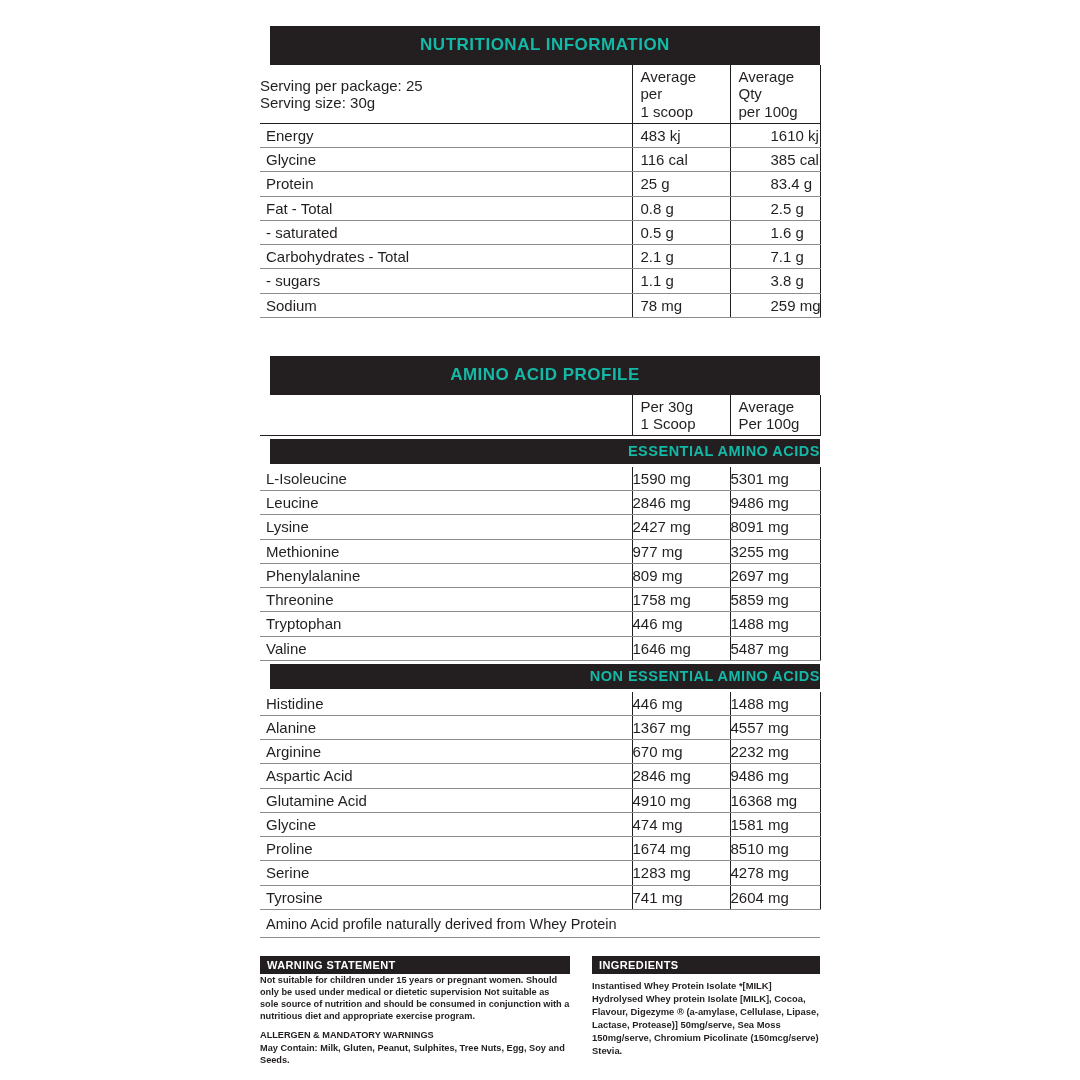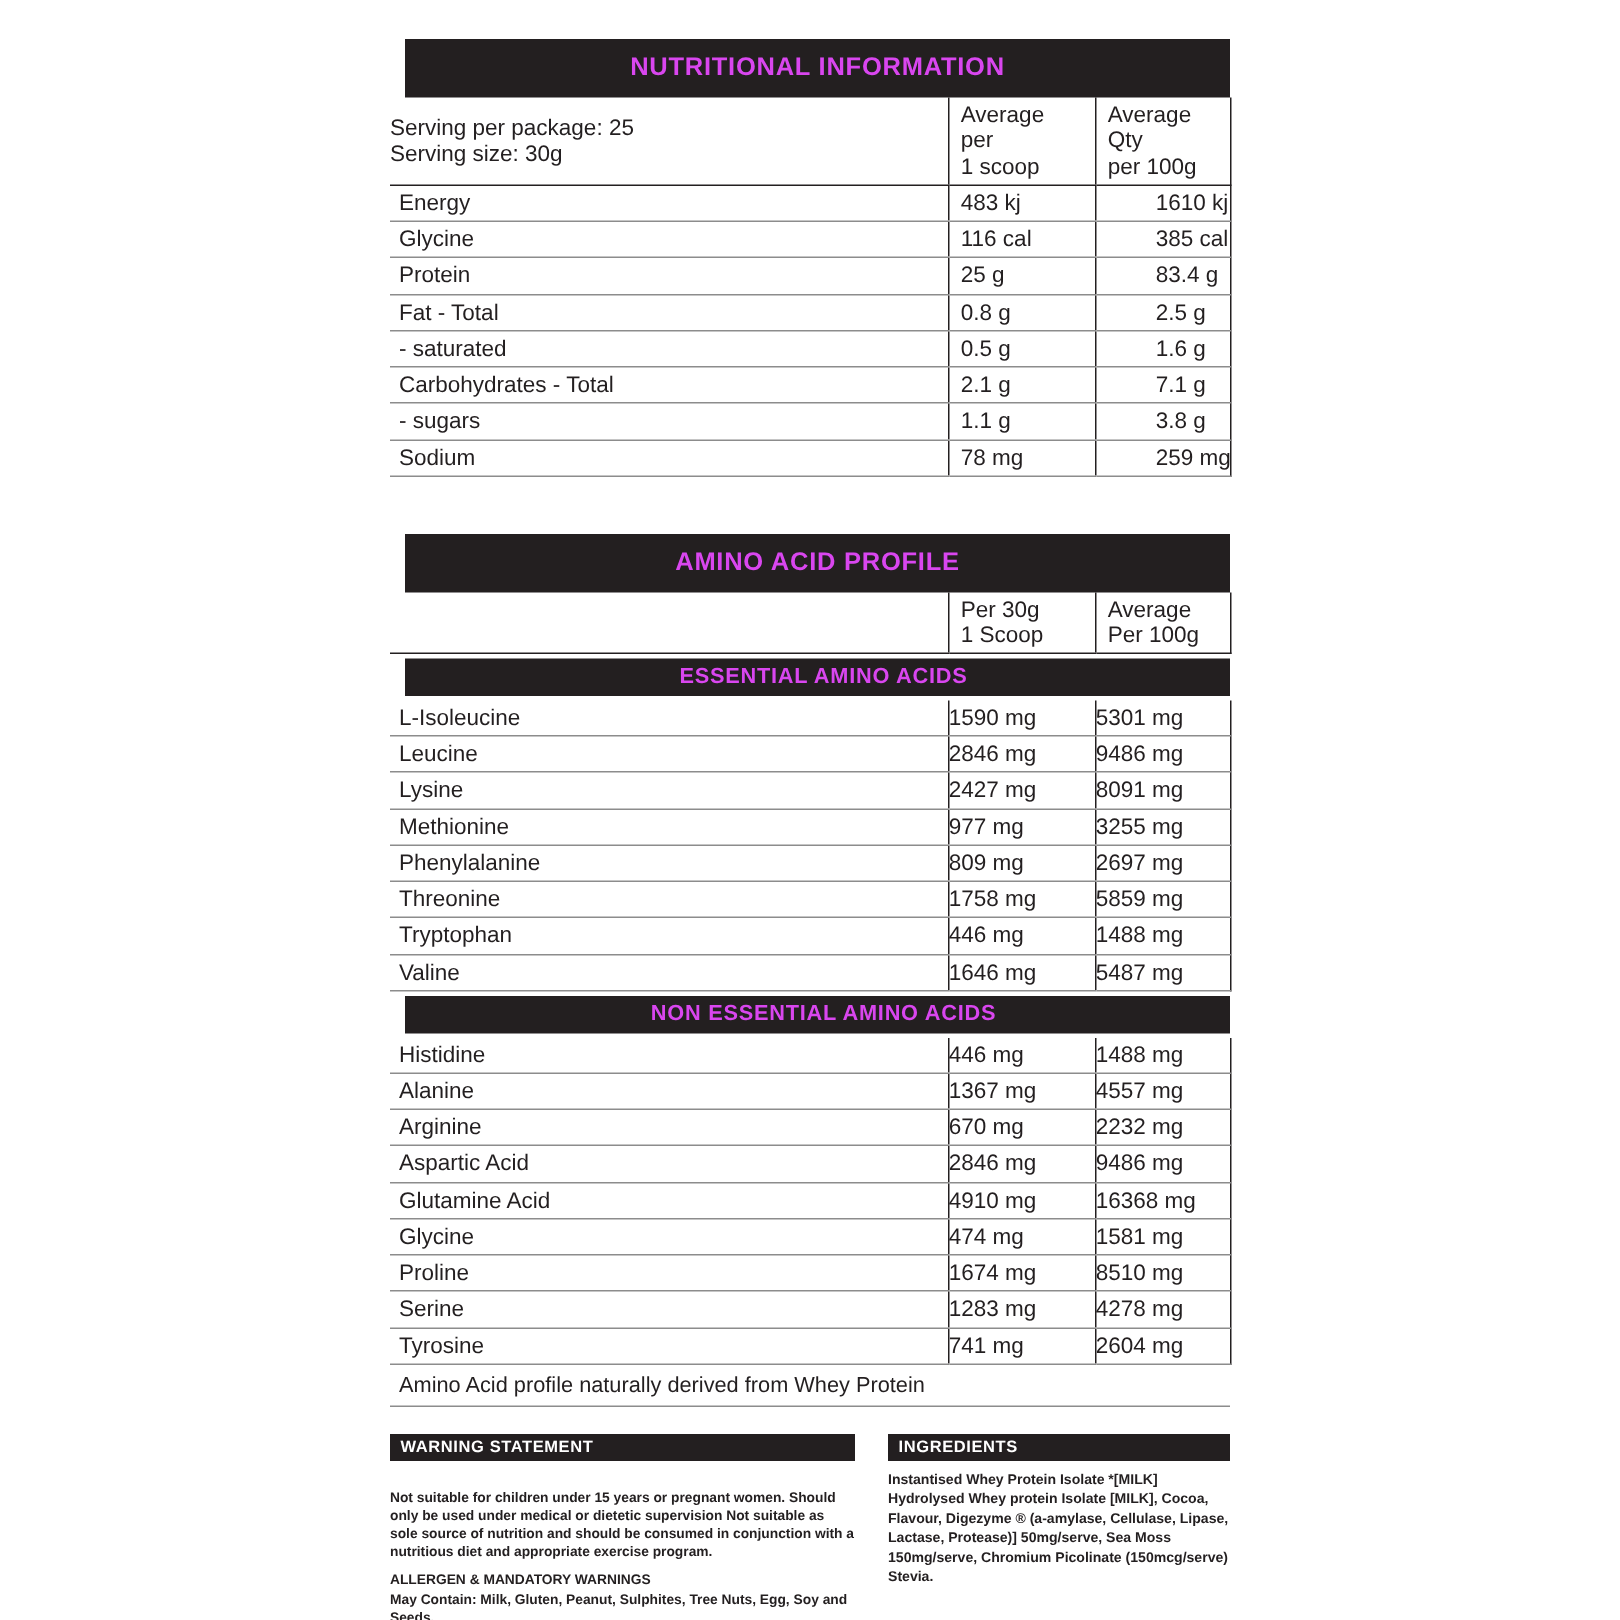--- a/index.html
+++ b/index.html
@@ -19,32 +19,32 @@
   .label-sheet {
     position: absolute;
     left: 260px;
     top: 26px;
     width: 560px;
   }
 
   
   .bar {
     background: #231f20;
-    color: #d946ef;
+    color: #14b8a6;
     font-weight: bold;
     letter-spacing: 0.5px;
     margin-left: 10px;
   }
   .bar-main {
     text-align: center;
     font-size: 17px;
     padding: 9px 0 10px 0;
   }
   .bar-sub {
-    text-align: center;
+    text-align: right;
     font-size: 14.5px;
     padding: 4px 0 4px 8px;
   }
 
   
   table.nt {
     width: 100%;
     border-collapse: collapse;
     table-layout: fixed;
   }
@@ -128,21 +128,21 @@
     font-weight: bold;
     font-size: 11px;
     letter-spacing: 0.4px;
     padding: 3px 0 3px 7px;
   }
 
   .fineprint {
     font-size: 9.2px;
     line-height: 1.32;
     font-weight: bold;
-    margin-top: 18px;
+    margin-top: 0;
   }
   .fineprint.gap { margin-top: 7px; }
   .fineprint .hd { display: block; }
 
   .ingredient-body {
     font-size: 9.4px;
     line-height: 1.38;
     font-weight: bold;
     margin-top: 6px;
   }

